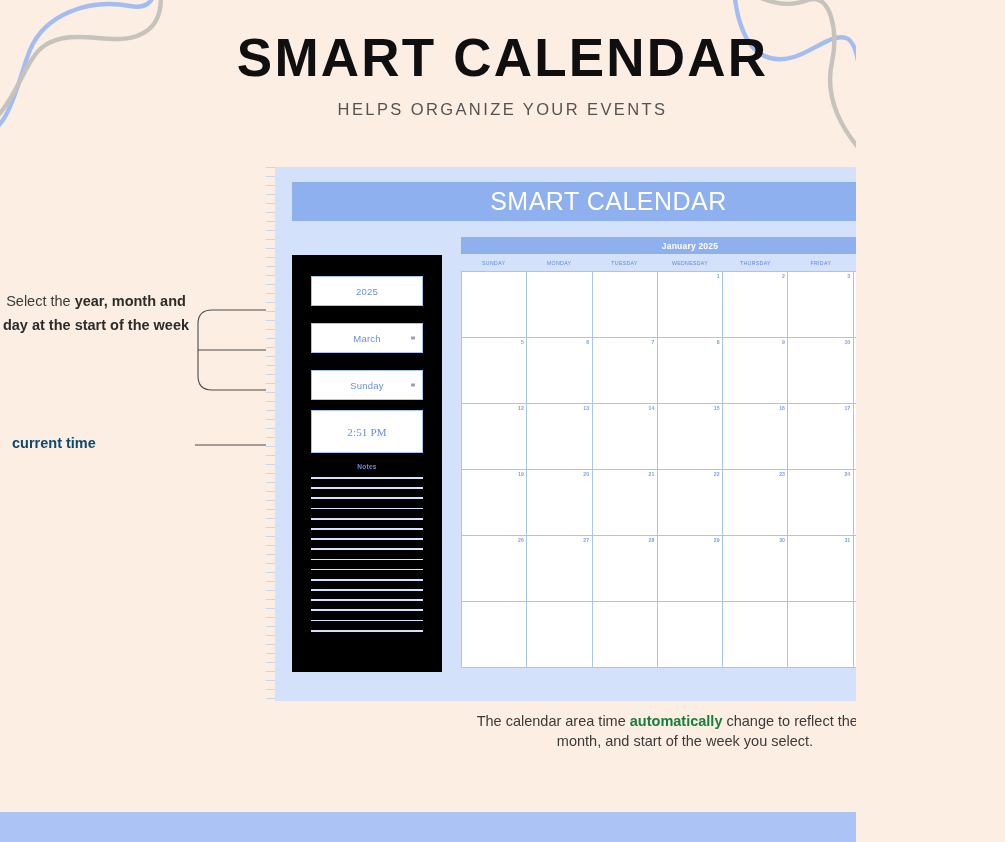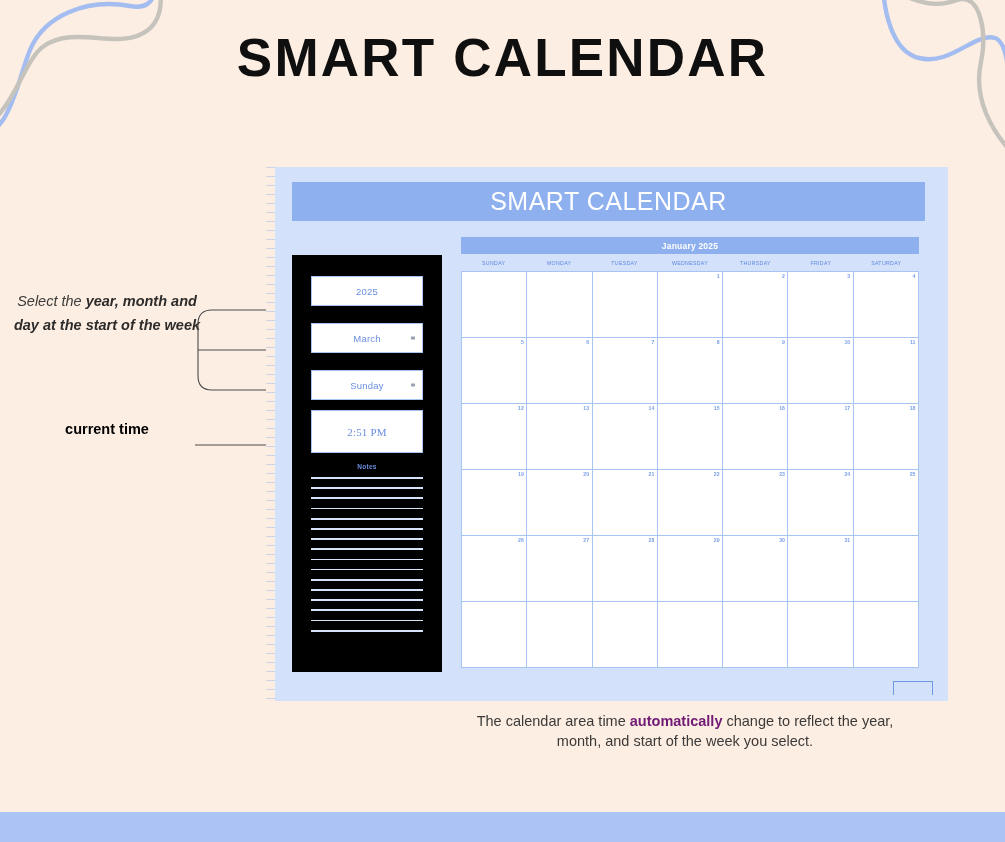--- a/index.html
+++ b/index.html
@@ -4,21 +4,21 @@
 <style>
   * { box-sizing: border-box; margin: 0; padding: 0; }
   html, body {
     width: 1005px; height: 842px;
     background: #fdeee3;
     font-family: "Liberation Sans", sans-serif;
     overflow: hidden;
   }
   #page {
     position: relative;
-    width: 1005px; height: 842px;
+    width: 856px; height: 842px;
     background: #fdeee3;
     overflow: hidden;
   }
 
   
   .squiggle { position: absolute; pointer-events: none; }
   #squiggle-tl { left: -10px; top: -12px; }
   #squiggle-tr { right: -8px; top: -14px; }
 
   
@@ -35,25 +35,25 @@
     font-size: 16.5px; letter-spacing: 2.4px; color: #555351;
   }
 
   
   #annotations { position: absolute; left: 0; top: 290px; width: 300px; }
   .anno-text {
     font-size: 14.5px; line-height: 23.5px; color: #3b3a38;
     text-align: center; width: 190px;
   }
   .anno-text b { font-weight: bold; color: #2d2c2b; }
-  #anno-select { position: absolute; left: 12px; top: 0; font-style: italic; }
+  #anno-select { position: absolute; left: 1px; top: 0; }
   #anno-time {
-    position: absolute; left: 12px; top: 131px;
-    font-weight: bold; font-size: 14.5px; color: #000000;
-    width: 190px; text-align: center;
+    position: absolute; left: 12px; top: 145px;
+    font-weight: bold; font-size: 14.5px; color: #0c4a6e;
+    width: 190px; 
   }
   #anno-arrows { position: absolute; left: 180px; top: -22px; }
 
   
   #doc {
     position: absolute; left: 266px; top: 167px;
     width: 682px; height: 534px;
     background: #d4e1fb;
   }
   #doc-ruler {
@@ -147,21 +147,21 @@
     position: absolute; right: 15px; bottom: 6px;
     width: 40px; height: 14px;
     border: 1.8px solid #6e97e4; border-bottom: none; background: #d4e1fb;
   }
 
   
   #caption {
     position: absolute; left: 460px; top: 712px; width: 450px;
     text-align: center; font-size: 14.5px; line-height: 19.5px; color: #3b3a38;
   }
-  #caption b { font-weight: bold; color: #701a75; }
+  #caption b { font-weight: bold; color: #15803d; }
 
   
   #bottom-strip {
     position: absolute; left: 0; bottom: 0; width: 1005px; height: 30px;
     background: #abc4f5;
   }
 </style>
 </head>
 <body>
 
@@ -172,20 +172,21 @@
     <path d="M -22 142 C 22 140 30 74 54 58 C 86 36 130 64 158 42 C 178 26 170 -6 164 -24" fill="none" stroke="#c6c3bd" stroke-width="4.4" stroke-linecap="round"></path>
   </svg>
 
   <svg class="squiggle" id="squiggle-tr" width="178" height="180" viewBox="0 0 178 180">
     <path d="M 48 -20 C 46 26 58 66 84 72 C 116 80 140 46 160 52 C 178 58 174 120 180 170" fill="none" stroke="#a3bdf0" stroke-width="4.4" stroke-linecap="round"></path>
     <path d="M 42 -22 C 58 14 96 24 122 14 C 146 6 152 48 146 76 C 138 112 156 146 182 172" fill="none" stroke="#c6c3bd" stroke-width="4.4" stroke-linecap="round"></path>
   </svg>
 
   <div id="heading-block">
     <div id="page-title">SMART CALENDAR</div>
+    <div id="page-subtitle">HELPS ORGANIZE YOUR EVENTS</div>
   </div>
 
   <div id="annotations">
     <div class="anno-text" id="anno-select">
       <span>Select the </span><b>year, month and day at the start of the week</b>
     </div>
     <div id="anno-time">current time</div>
 
     <svg id="anno-arrows" width="130" height="200" viewBox="0 0 130 200">
       <defs>

